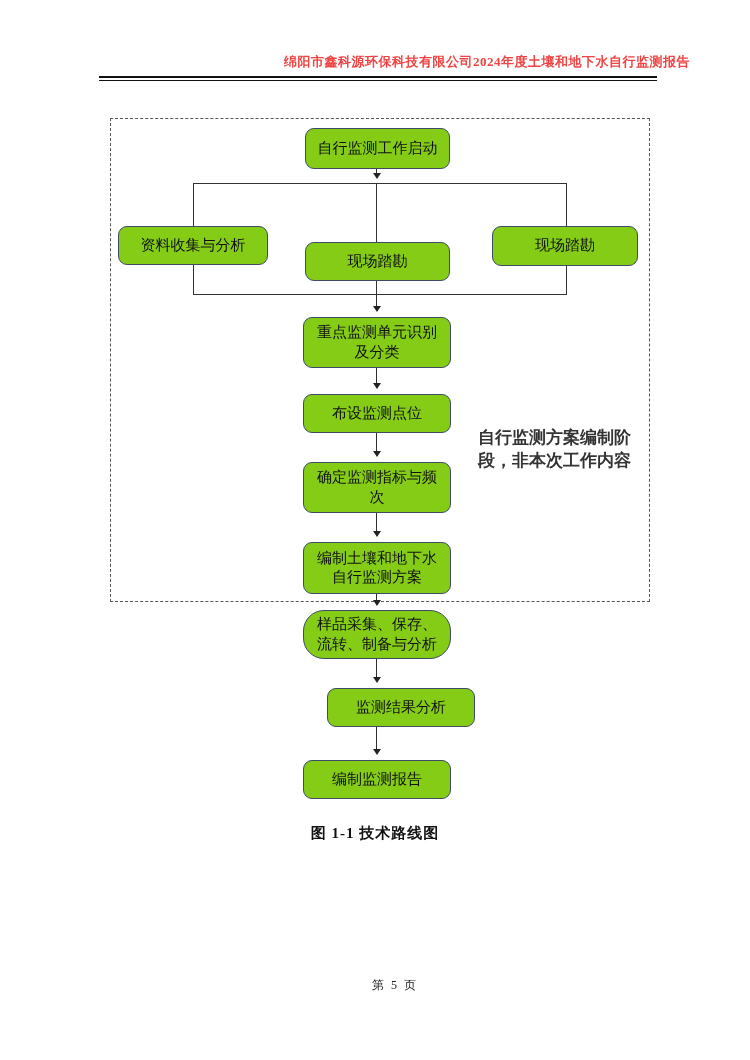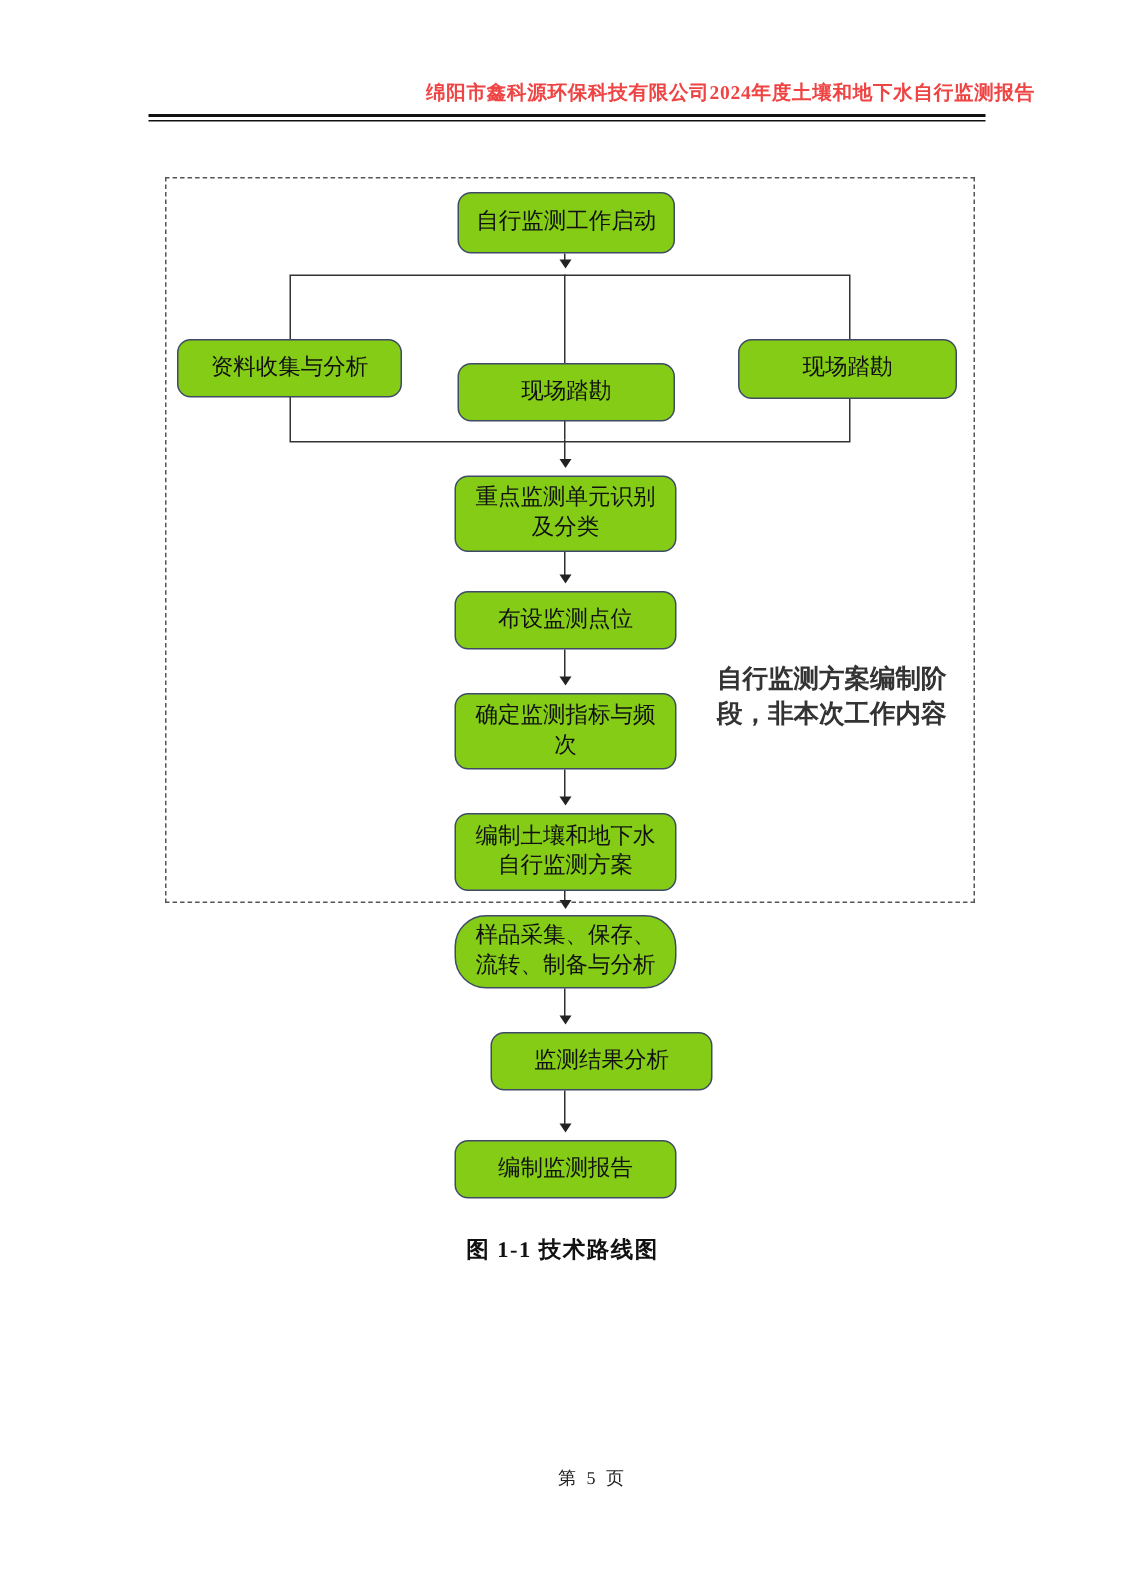--- a/index.html
+++ b/index.html
@@ -88,21 +88,20 @@
   .a7 { top:659px; height:22px; }
   .a8 { top:727px; height:26px; }
 
   
   .phase-annotation {
     position:absolute; left:478px; top:426px; width:180px;
     font-family:"Liberation Sans", sans-serif;
     font-size:17px; font-weight:600; line-height:23px; color:#333;
     white-space:pre-line;
     z-index:2;
-    margin-top:15px;
   }
 
   
   .figure-caption {
     position:absolute; left:0; right:0; top:824px;
     text-align:center;
     font-size:15px; font-weight:bold; color:#111;
     letter-spacing:1px;
   }
   .page-footer {

